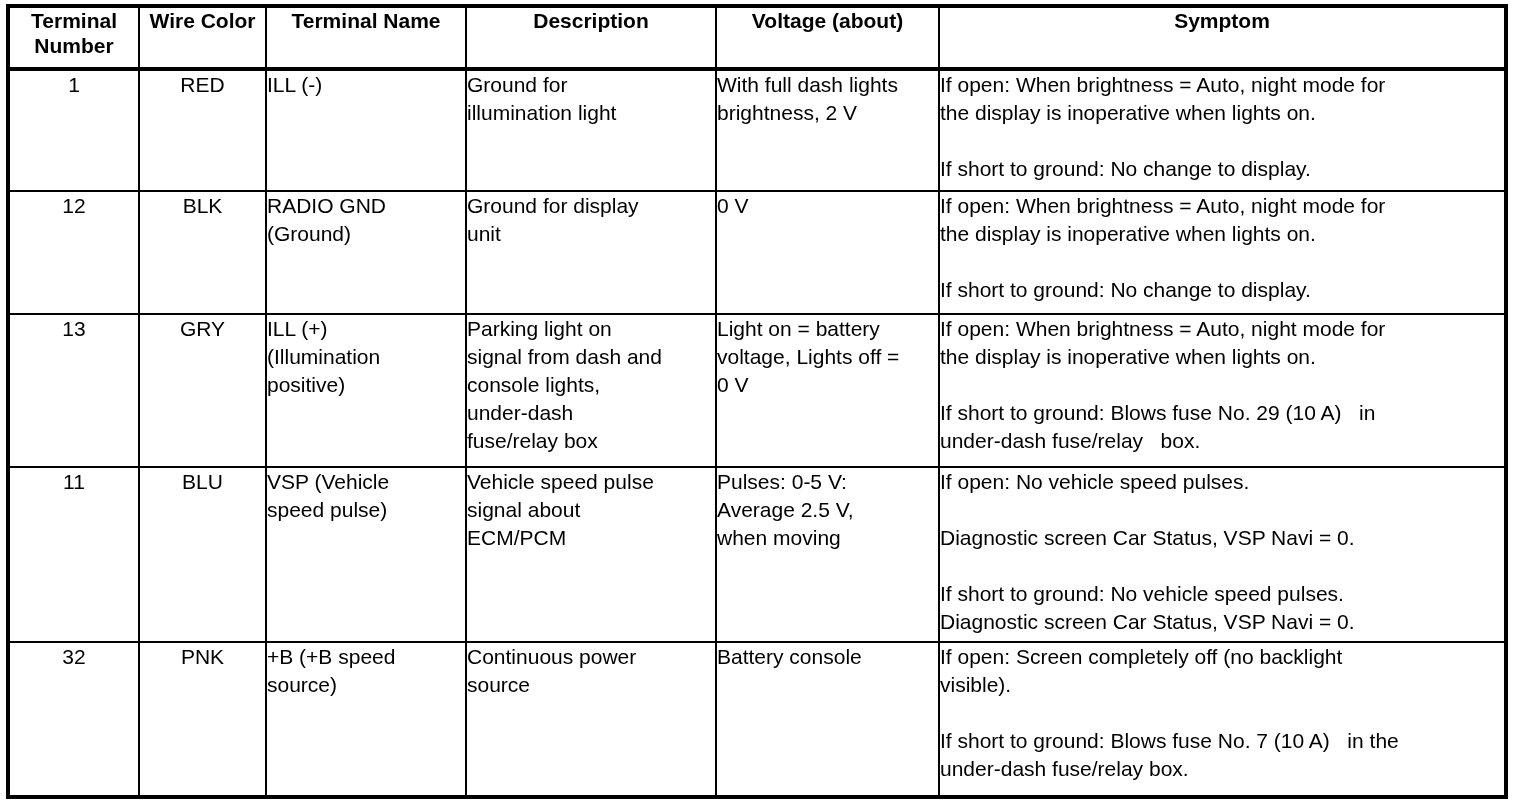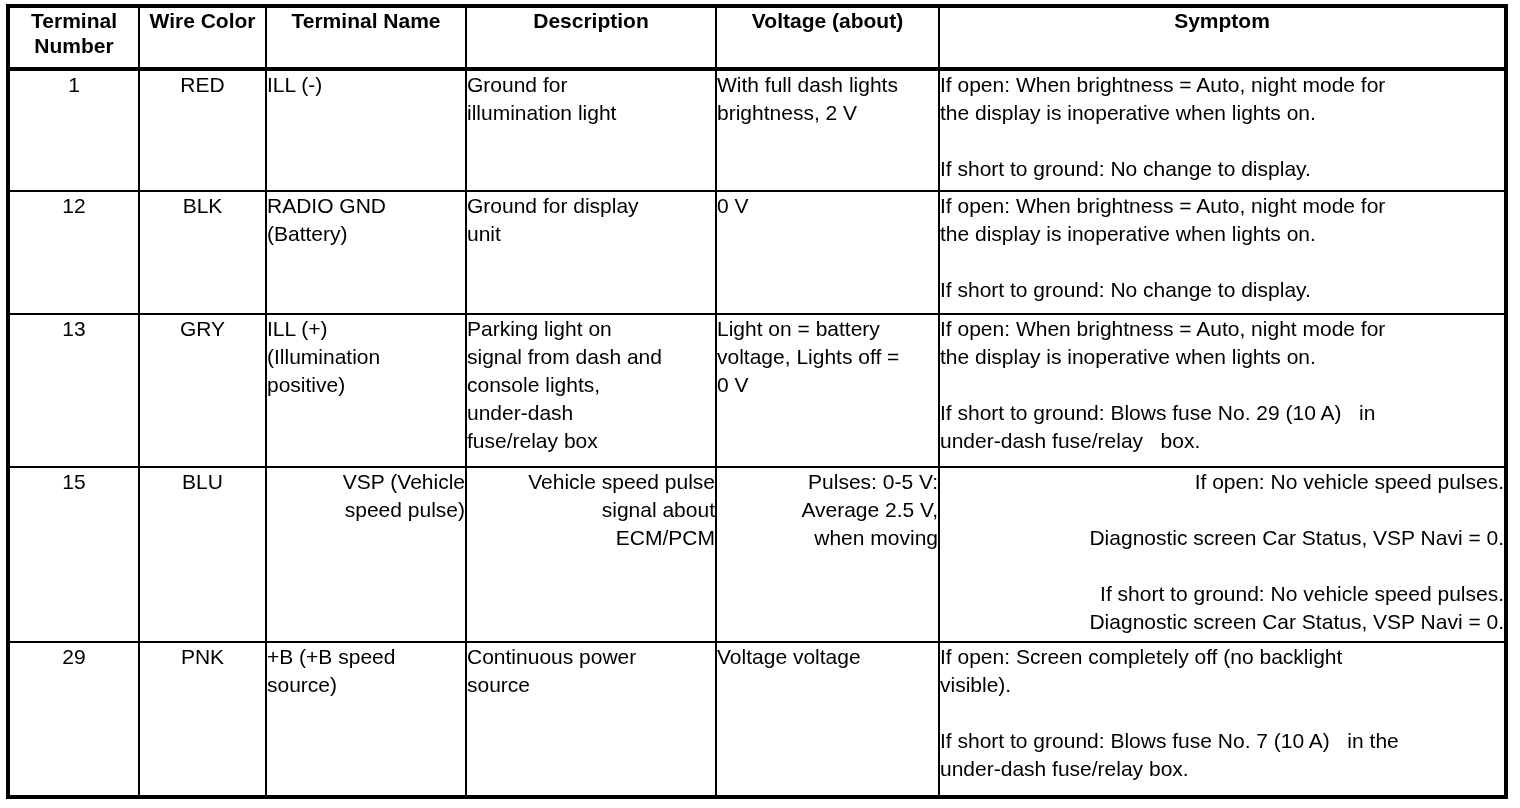--- a/index.html
+++ b/index.html
@@ -62,21 +62,21 @@
     white-space: pre-wrap;
   }
   .cell.center {
     text-align: center;
     padding-left: 3px;
     padding-right: 3px;
   }
   .r-tall   { height: 122px; }
   .r-tall2  { height: 123px; }
   .r-tall3  { height: 153px; margin-top: 11px; }
-  .r-tall4  { height: 175px; text-align: right; }
+  .r-tall4  { height: 175px; }
   .r-tall5  { height: 155px; }
 </style>
 </head>
 <body>
 
 <div id="page">
   <table class="pinout">
     <colgroup>
       <col class="c-term">
         <col class="c-wire">
@@ -108,21 +108,21 @@
 brightness, 2 V</td>
         <td class="cell r-tall">If open: When brightness = Auto, night mode for
 the display is inoperative when lights on.
 
 If short to ground: No change to display.</td>
       </tr>
       <tr>
         <td class="cell center r-tall2">12</td>
         <td class="cell center r-tall2">BLK</td>
         <td class="cell r-tall2">RADIO GND
-(Battery)</td>
+(Ground)</td>
         <td class="cell r-tall2">Ground for display
 unit</td>
         <td class="cell r-tall2">0 V</td>
         <td class="cell r-tall2">If open: When brightness = Auto, night mode for
 the display is inoperative when lights on.
 
 If short to ground: No change to display.</td>
       </tr>
       <tr>
         <td class="cell center r-tall3">13</td>
@@ -138,45 +138,45 @@
         <td class="cell r-tall3">Light on = battery
 voltage, Lights off =
 0 V</td>
         <td class="cell r-tall3">If open: When brightness = Auto, night mode for
 the display is inoperative when lights on.
 
 If short to ground: Blows fuse No. 29 (10 A)   in
 under-dash fuse/relay   box.</td>
       </tr>
       <tr>
-        <td class="cell center r-tall4">15</td>
+        <td class="cell center r-tall4">11</td>
         <td class="cell center r-tall4">BLU</td>
         <td class="cell r-tall4">VSP (Vehicle
 speed pulse)</td>
         <td class="cell r-tall4">Vehicle speed pulse
 signal about
 ECM/PCM</td>
         <td class="cell r-tall4">Pulses: 0-5 V:
 Average 2.5 V,
 when moving</td>
         <td class="cell r-tall4">If open: No vehicle speed pulses.
 
 Diagnostic screen Car Status, VSP Navi = 0.
 
 If short to ground: No vehicle speed pulses.
 Diagnostic screen Car Status, VSP Navi = 0.</td>
       </tr>
       <tr>
-        <td class="cell center r-tall5">29</td>
+        <td class="cell center r-tall5">32</td>
         <td class="cell center r-tall5">PNK</td>
         <td class="cell r-tall5">+B (+B speed
 source)</td>
         <td class="cell r-tall5">Continuous power
 source</td>
-        <td class="cell r-tall5">Voltage voltage</td>
+        <td class="cell r-tall5">Battery console</td>
         <td class="cell r-tall5">If open: Screen completely off (no backlight
 visible).
 
 If short to ground: Blows fuse No. 7 (10 A)   in the
 under-dash fuse/relay box.</td>
       </tr>
     </tbody>
   </table>
 </div>
 

